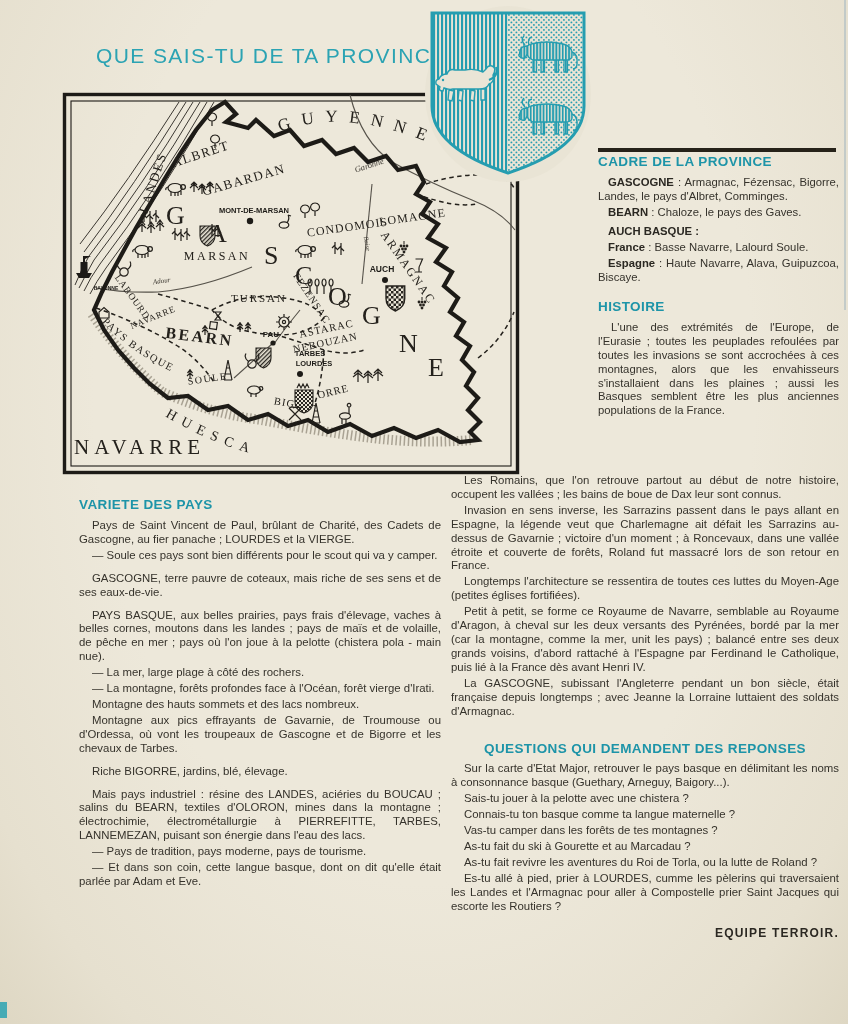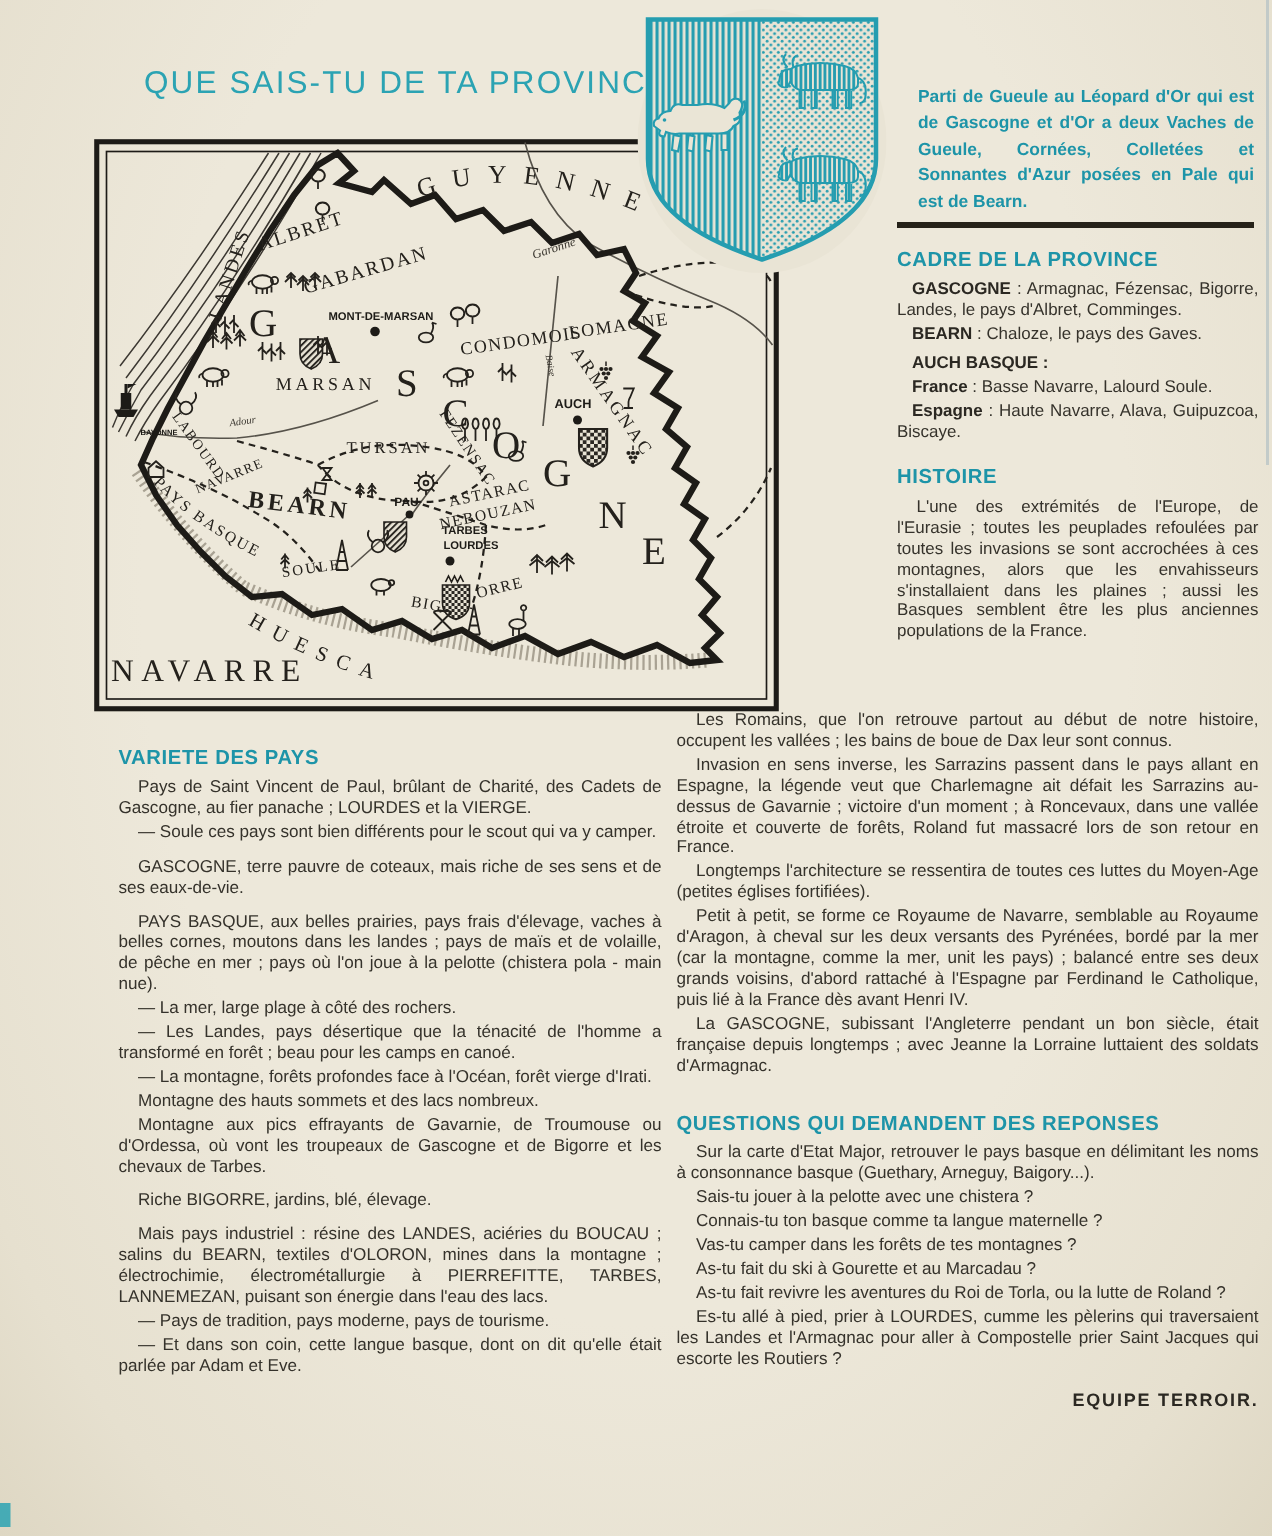--- a/index.html
+++ b/index.html
@@ -12,38 +12,38 @@
     position:absolute;left:96px;top:44px;font-size:21px;letter-spacing:1.4px;
     color:#2ba3b3;font-weight:400;white-space:nowrap;
   }
   .map-wrap{position:absolute;left:62px;top:92px;width:458px;height:383px;}
   .shield-wrap{position:absolute;left:425px;top:6px;width:166px;height:176px;z-index:5;}
   .blazon{
     position:absolute;left:612px;top:56px;width:224px;
     color:#1d94a8;font-weight:bold;font-size:11.6px;line-height:1.5;text-align:justify;
   }
   .divider{position:absolute;left:598px;top:148px;width:238px;height:3.5px;background:#262219;}
-  .right-col{position:absolute;left:598px;top:165px;width:241px;}
+  .right-col{position:absolute;left:598px;top:154px;width:241px;}
   .left-col{position:absolute;left:79px;top:497px;width:362px;}
   .wide-col{position:absolute;left:451px;top:474px;width:388px;}
   .sec-title{
     color:#1d94a8;font-size:13.5px;font-weight:bold;letter-spacing:.4px;
     margin:0 0 7px 0;white-space:nowrap;
   }
   .right-col p,.left-col p,.wide-col p{
     font-size:11.4px;line-height:1.22;margin:0 0 2px 0;text-align:justify;color:#35322b;
   }
   .right-col p{font-size:11.3px;}
   .indent{text-indent:13px;}
   .cadre-item{text-indent:10px;}
   .cadre-item b,.lead{font-weight:bold;color:#2b2822;}
   .mt6{margin-top:6px!important;}
   .mt16{margin-top:15px!important;}
   .gap{margin-top:9px!important;}
-  .q-title{margin:23px 0 6px 0;}
+  .q-title{margin:23px 0 6px 0;text-align:center;}
   .signature{
     margin-top:13px;font-size:12px;letter-spacing:1.2px;color:#2b2822;
     text-align:right;padding-left:70px;font-weight:bold;
   }
   .scan-edge{position:absolute;right:2px;top:0;width:2px;height:310px;background:#b9c4c6;opacity:.8;}
   .corner-mark{position:absolute;left:0;top:1002px;width:7px;height:16px;background:#2ba3b3;opacity:.85;}
   svg text{user-select:none;}
 </style>
 </head>
 <body>
@@ -393,21 +393,20 @@
                      M16,28 V40 h3.5 V28 Z M24,28 V40 h3.5 V28 Z M38,28 V40 h3.5 V28 Z M47,28 V40 h3.5 V28 Z
                      M10,14 Q4,14 3,19 L2,24 Q4,27 8,26 L10,22 Z" fill="url(#vstr2)" stroke="#259db0" stroke-width="1.3"></path>
             <path d="M8,13 Q3,8 7,4 M12,13 Q10,6 15,5 M55,20 Q61,22 60,32 Q60,36 56,37" fill="none" stroke="#259db0" stroke-width="1.4"></path>
           </g>
         </g>
       </g>
       <path d="M7,7 H159 V100 Q159,142 83,167 Q7,142 7,100 Z" fill="none" stroke="#259db0" stroke-width="3"></path>
     </svg>
   </div>
 
-  <div class="blazon">Parti de Gueule au Léopard d'Or qui est de Gascogne et d'Or a deux Vaches de Gueule, Cornées, Colletées et Sonnantes d'Azur posées en Pale qui est de Bearn.</div>
 
   <div class="divider"></div>
   <div class="scan-edge"></div>
   <div class="corner-mark"></div>
 
   <div class="right-col">
     <h3 class="sec-title">CADRE DE LA PROVINCE</h3>
     <p class="cadre-item"><b>GASCOGNE</b><span> : Armagnac, Fézensac, Bigorre, Landes, le pays d'Albret, Comminges.</span></p>
     <p class="cadre-item"><b>BEARN</b><span> : Chaloze, le pays des Gaves.</span></p>
     <p class="cadre-item mt6"><b>AUCH BASQUE :</b><span></span></p>
@@ -418,21 +417,20 @@
     <p class="indent">L'une des extrémités de l'Europe, de l'Eurasie ; toutes les peuplades refoulées par toutes les invasions se sont accrochées à ces montagnes, alors que les envahisseurs s'installaient dans les plaines ; aussi les Basques semblent être les plus anciennes populations de la France.</p>
   </div>
 
   <div class="left-col">
     <h3 class="sec-title">VARIETE DES PAYS</h3>
     <p class="indent">Pays de Saint Vincent de Paul, brûlant de Charité, des Cadets de Gascogne, au fier panache ; LOURDES et la VIERGE.</p>
     <p class="indent">— Soule ces pays sont bien différents pour le scout qui va y camper.</p>
     <p class="indent gap">GASCOGNE, terre pauvre de coteaux, mais riche de ses sens et de ses eaux-de-vie.</p>
     <p class="indent gap">PAYS BASQUE, aux belles prairies, pays frais d'élevage, vaches à belles cornes, moutons dans les landes ; pays de maïs et de volaille, de pêche en mer ; pays où l'on joue à la pelotte (chistera pola - main nue).</p>
     <p class="indent">— La mer, large plage à côté des rochers.</p>
-    <p class="indent">— Les Landes, pays désertique que la ténacité de l'homme a transformé en forêt ; beau pour les camps en canoé.</p>
     <p class="indent">— La montagne, forêts profondes face à l'Océan, forêt vierge d'Irati.</p>
     <p class="indent">Montagne des hauts sommets et des lacs nombreux.</p>
     <p class="indent">Montagne aux pics effrayants de Gavarnie, de Troumouse ou d'Ordessa, où vont les troupeaux de Gascogne et de Bigorre et les chevaux de Tarbes.</p>
     <p class="indent gap">Riche BIGORRE, jardins, blé, élevage.</p>
     <p class="indent gap">Mais pays industriel : résine des LANDES, aciéries du BOUCAU ; salins du BEARN, textiles d'OLORON, mines dans la montagne ; électrochimie, électrométallurgie à PIERREFITTE, TARBES, LANNEMEZAN, puisant son énergie dans l'eau des lacs.</p>
     <p class="indent">— Pays de tradition, pays moderne, pays de tourisme.</p>
     <p class="indent">— Et dans son coin, cette langue basque, dont on dit qu'elle était parlée par Adam et Eve.</p>
   </div>
 
   <div class="wide-col">

